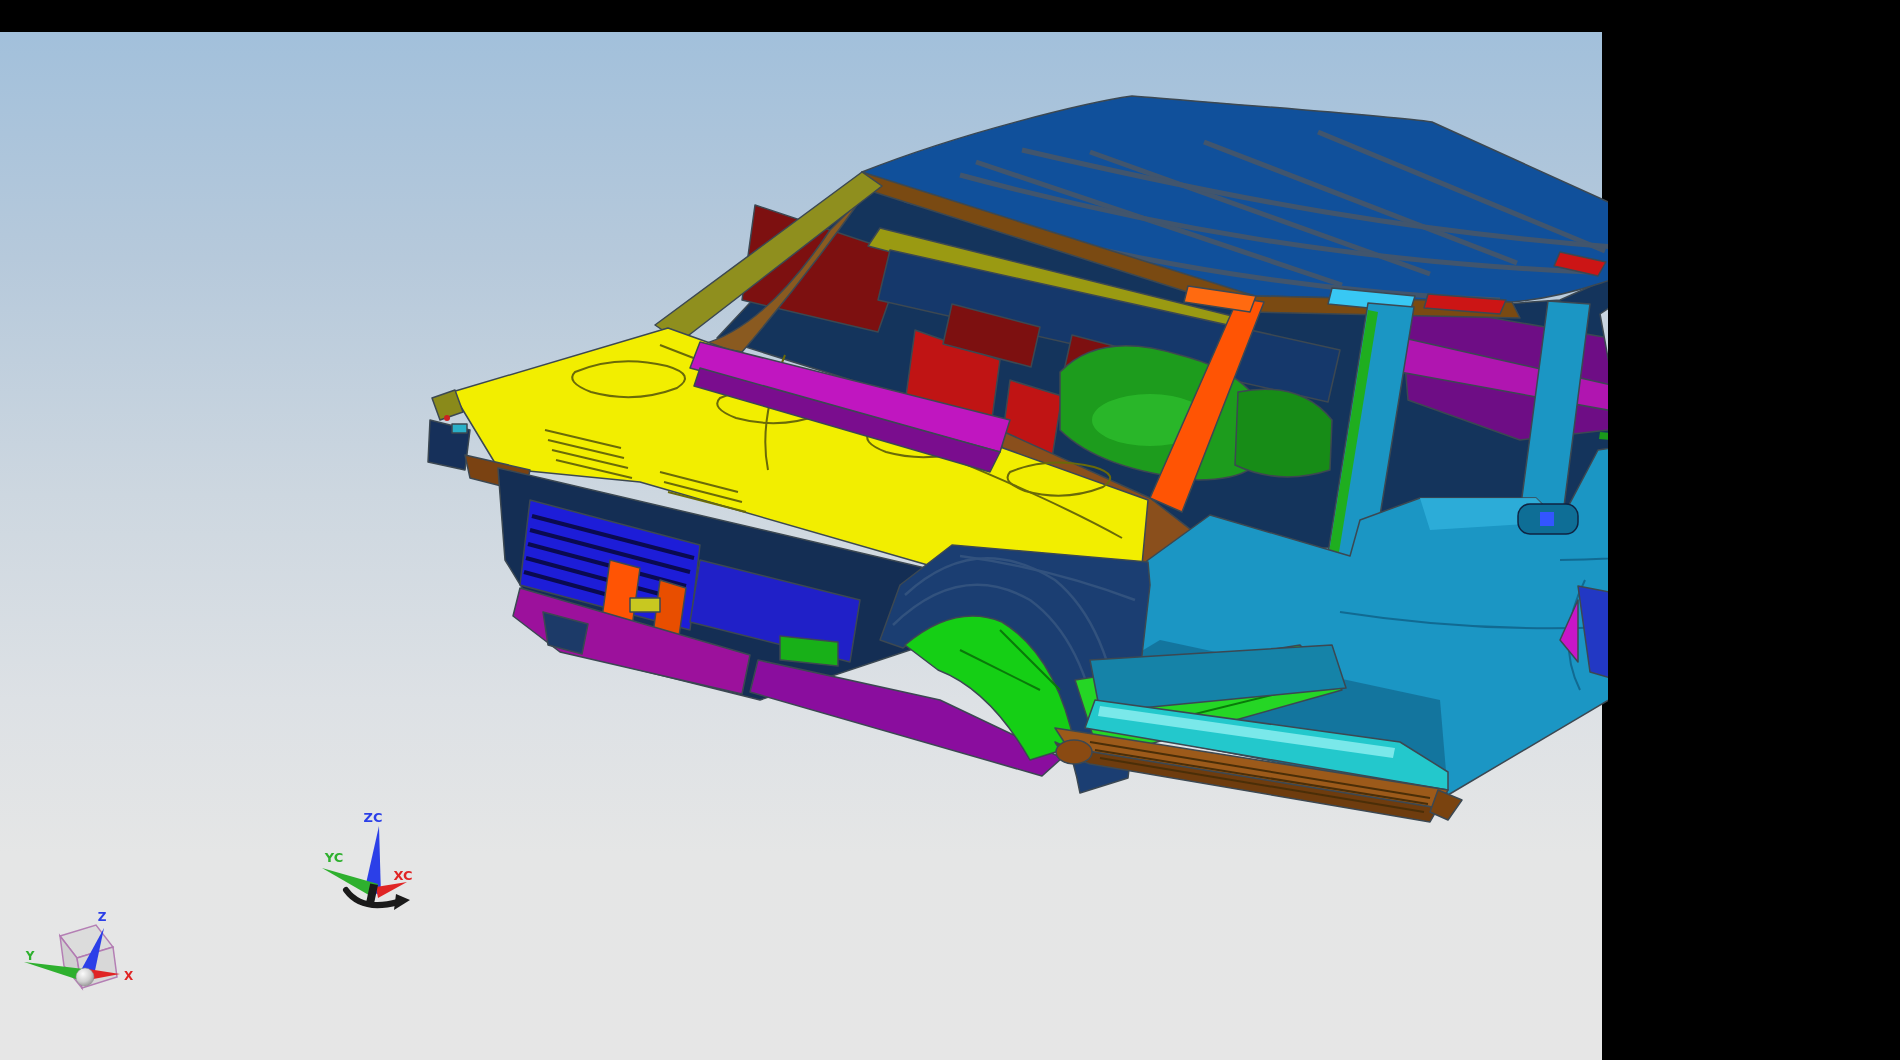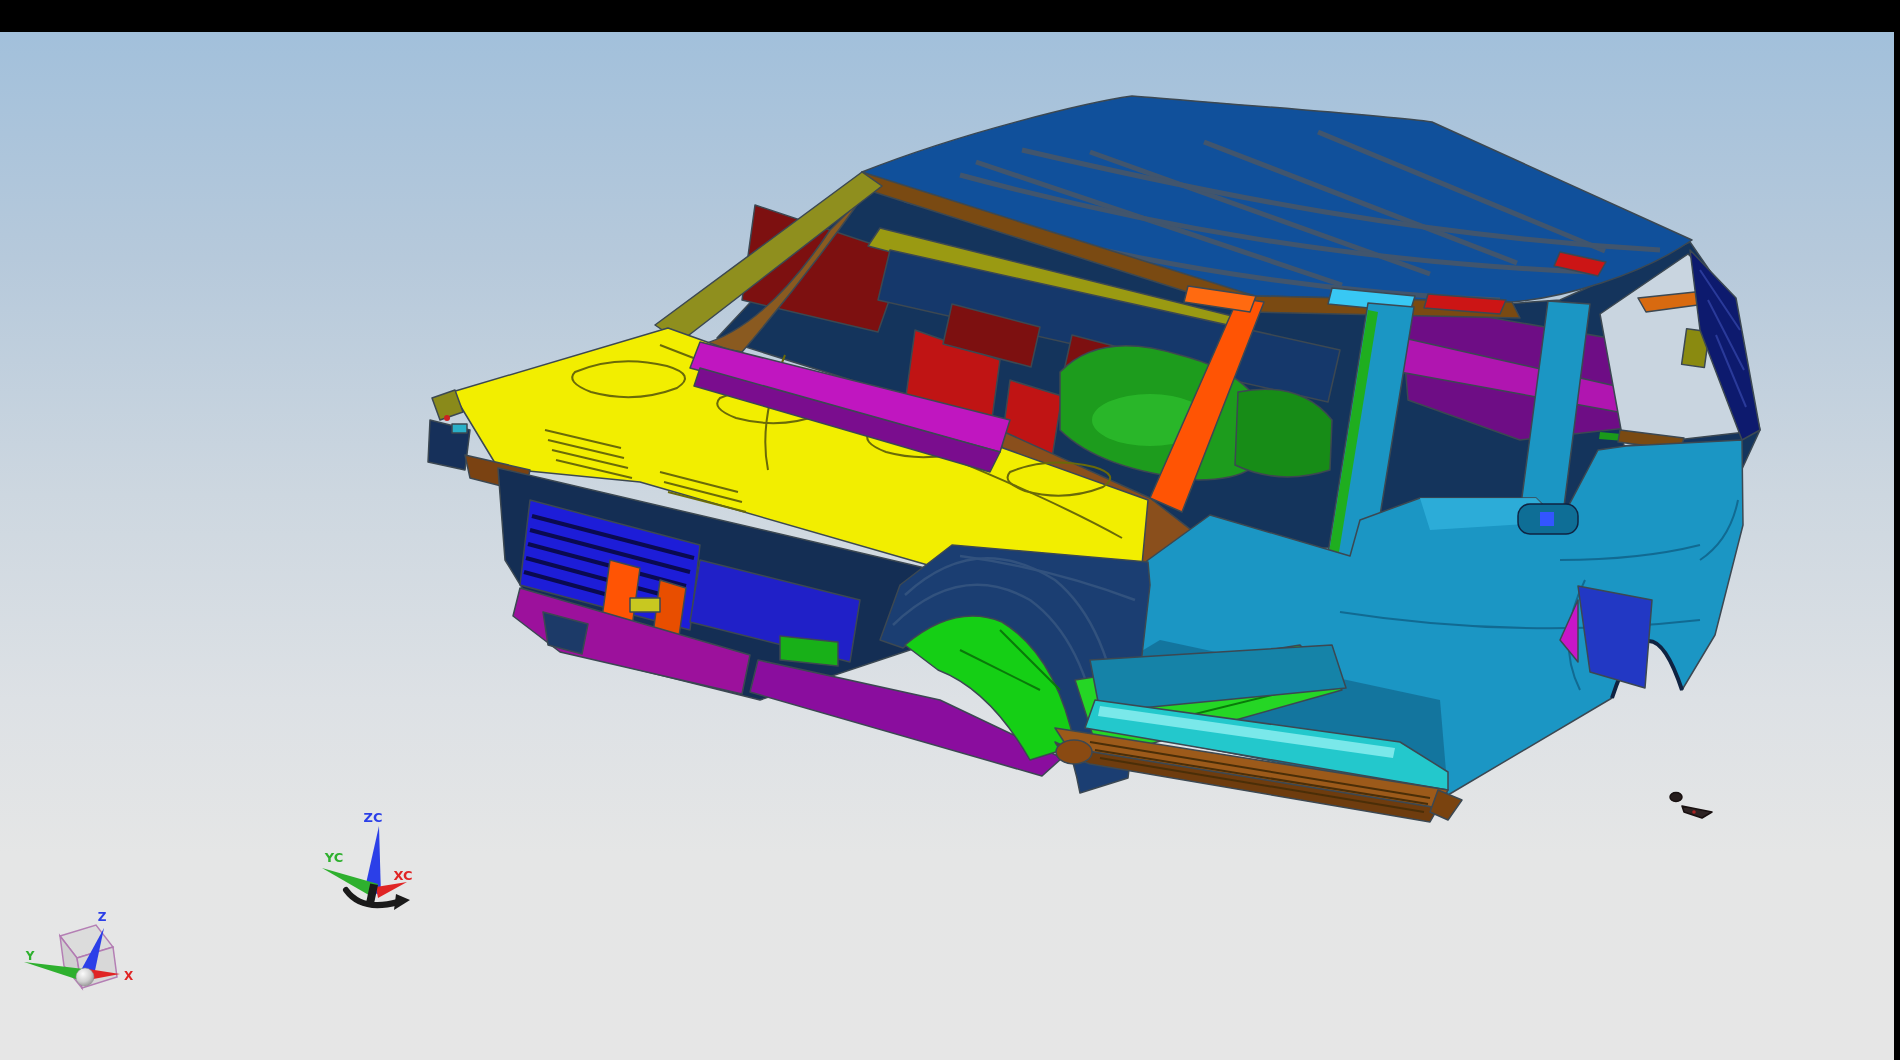--- a/index.html
+++ b/index.html
@@ -1,16 +1,16 @@
 <!DOCTYPE html>
 <html><head>
 <meta charset="utf-8">
 <style>
   html,body{margin:0;padding:0;background:#000;}
-  #stage{position:relative;width:1900px;height:1060px;background:#000;overflow:hidden;
+  #stage{position:relative;width:1608px;height:1060px;background:#000;overflow:hidden;
          font-family:"Liberation Sans",sans-serif;}
   #viewport{position:absolute;left:0;top:32px;width:1894px;height:1028px;
     background:linear-gradient(180deg,#a2c0db 0%,#b6c9db 22%,#cdd7e0 45%,#dde1e5 65%,#e5e6e6 80%,#e6e6e6 100%);}
   #bar-top{position:absolute;left:0;top:0;width:1900px;height:32px;background:#000;}
   #bar-right{position:absolute;right:0;top:0;width:6px;height:1060px;background:#000;}
   svg{position:absolute;left:0;top:0;}
   text{font-family:"DejaVu Sans",sans-serif;font-weight:600;}
   .axis-label{font-size:13px;}
   .axis-label-sm{font-size:12px;}
 </style>

